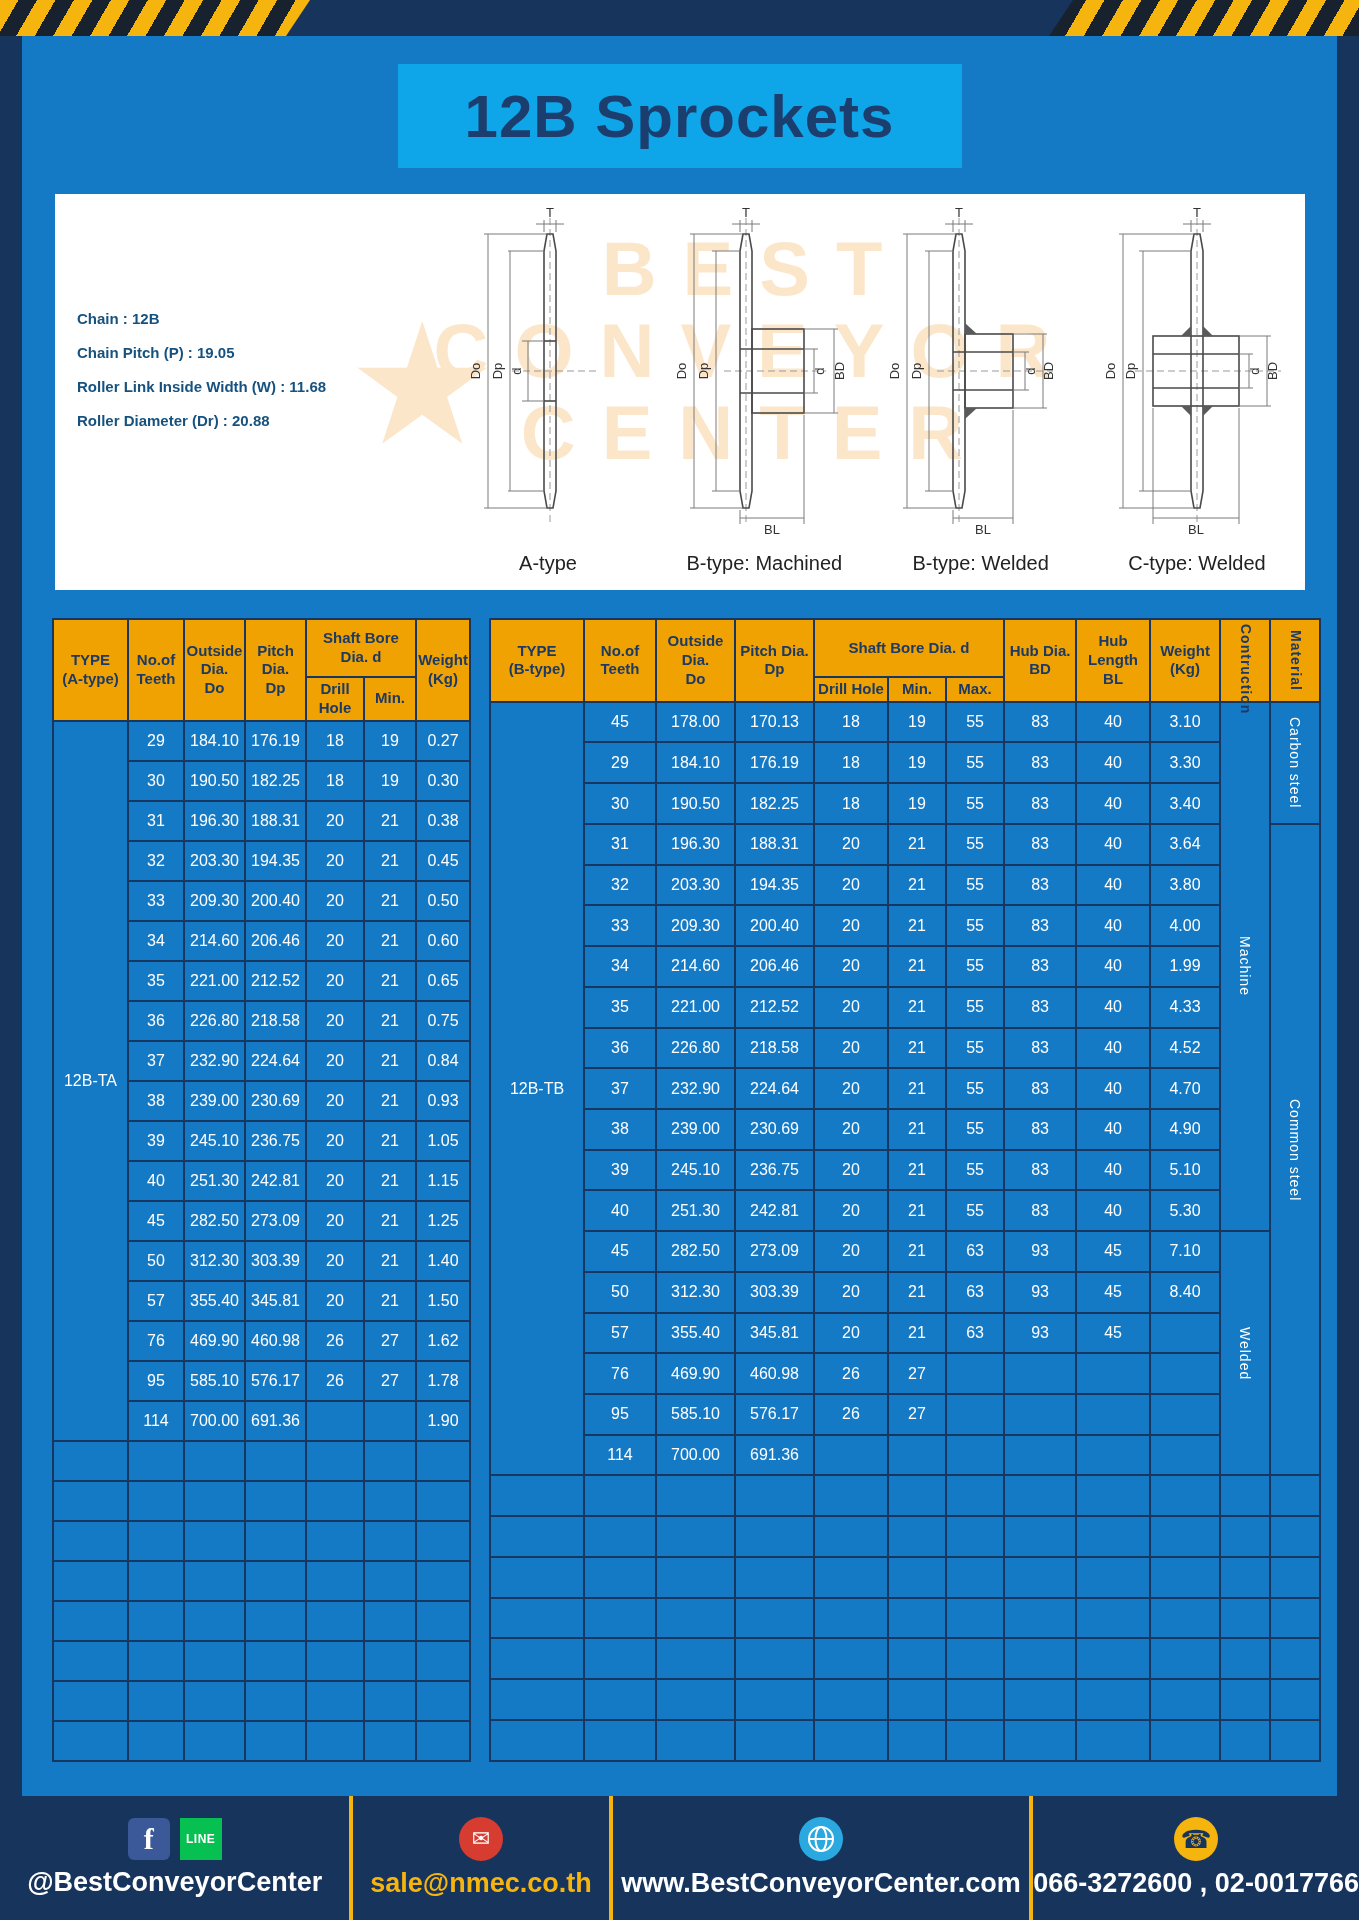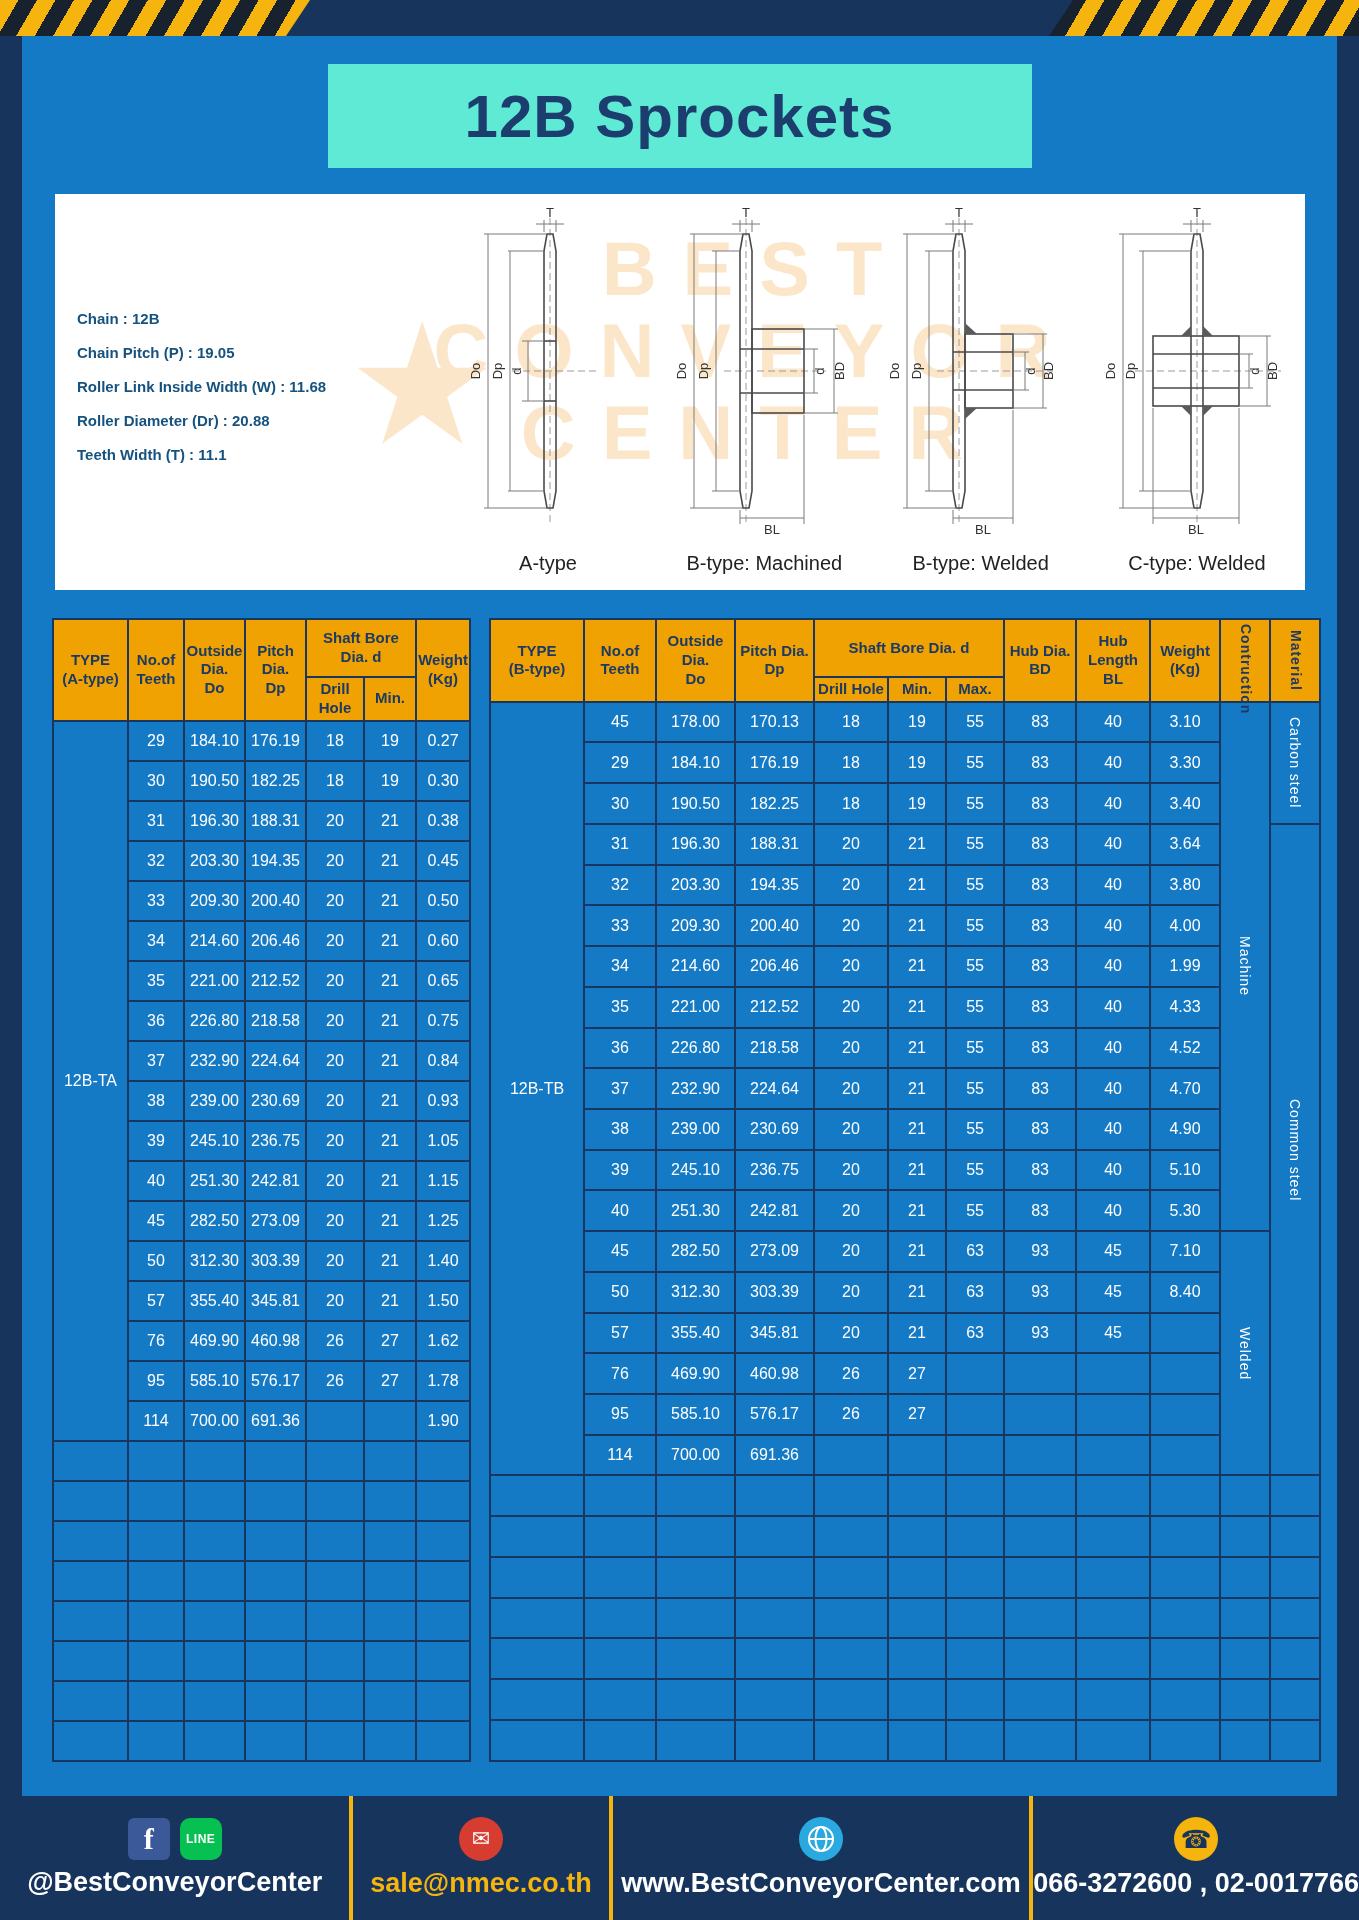--- a/index.html
+++ b/index.html
@@ -11,21 +11,21 @@
   .top-bar { position:absolute; left:0; top:0; width:1359px; height:36px; background:#16345c; }
   .hazard { position:absolute; top:0; height:36px;
     background:repeating-linear-gradient(120deg,#f6b40e 0 16px,#18222f 16px 32px); }
   .hazard-left { left:0; width:310px; clip-path:polygon(0 0,100% 0,calc(100% - 24px) 100%,0 100%); }
   .hazard-right { right:0; width:310px; clip-path:polygon(24px 0,100% 0,100% 100%,0 100%); }
 
   
   .page { position:absolute; left:22px; right:22px; top:36px; bottom:22px; background:#157ac6; }
 
   .title-banner { position:absolute; top:28px; left:50%; transform:translateX(-50%);
-    width:704px; height:104px; background:#5eead4; display:flex; align-items:center; justify-content:center; }
+    width:564px; height:104px; background:#0ea5e9; display:flex; align-items:center; justify-content:center; }
   .title-text { font-size:60px; font-weight:800; color:#1c3e6e; letter-spacing:1px; }
 
   
   .panel { position:absolute; left:33px; top:158px; width:1250px; height:396px; background:#ffffff; }
   .specs { position:absolute; left:22px; top:108px; z-index:2; }
   .spec-line { font-size:15px; font-weight:bold; color:#16527f; line-height:34px; white-space:nowrap; }
 
   .watermark { position:absolute; left:330px; top:34px; width:740px; text-align:center;
     color:#f0a030; opacity:0.25; z-index:0; font-weight:800; }
   .wm-line { font-size:76px; letter-spacing:26px; line-height:1.08; white-space:nowrap; }
@@ -60,21 +60,21 @@
     display:flex; align-items:stretch; z-index:5; }
   .footer-section { display:flex; flex-direction:column; align-items:center; justify-content:center; gap:7px; }
   .fs1 { width:26%; } .fs2 { width:19%; } .fs3 { width:31%; } .fs4 { flex:1; }
   .footer-divider { width:4px; background:#f6b40e; }
   .footer-icons { display:flex; gap:10px; align-items:center; }
   .footer-text { font-size:27px; font-weight:bold; color:#ffffff; white-space:nowrap; }
   .fs2 .footer-text { color:#f6b40e; }
   .fb-icon { width:42px; height:42px; background:#3b5998; border-radius:6px; color:#fff;
     font-weight:bold; font-size:30px; display:flex; align-items:center; justify-content:center;
     font-family:"Liberation Serif", serif; }
-  .line-icon { width:42px; height:42px; background:#06c152; border-radius:10px; color:#fff;
+  .line-icon { width:42px; height:42px; background:#06c152; border-radius:0; color:#fff;
     font-weight:bold; font-size:12px; display:flex; align-items:center; justify-content:center; letter-spacing:0.5px; }
   .mail-icon { width:44px; height:44px; background:#d63c2f; border-radius:50%; color:#fff;
     font-size:22px; display:flex; align-items:center; justify-content:center; }
   .globe-icon { width:44px; height:44px; background:#2aa9e0; border-radius:50%;
     display:flex; align-items:center; justify-content:center; }
   .phone-icon { width:44px; height:44px; background:#f6b40e; border-radius:50%; color:#16345c;
     font-size:25px; display:flex; align-items:center; justify-content:center; }
 </style>
 </head>
 <body>
@@ -99,21 +99,20 @@
         <div class="wm-line">BEST</div>
         <div class="wm-line">CONVEYOR</div>
         <div class="wm-line">CENTER</div>
       </div>
 
       <div class="specs">
         <div class="spec-line">Chain : 12B</div>
         <div class="spec-line">Chain Pitch (P) : 19.05</div>
         <div class="spec-line">Roller Link Inside Width (W) : 11.68</div>
         <div class="spec-line">Roller Diameter (Dr) : 20.88</div>
-        <div class="spec-line">Teeth Width (T) : 11.1</div>
       </div>
 
       <div class="drawings">
 
         <div class="fig">
           <svg viewBox="0 0 196 330">
             <line class="cl" x1="100" y1="12" x2="100" y2="318"></line>
             <line class="cl" x1="62" y1="165" x2="146" y2="165"></line>
             <polygon class="ol" points="94,45 97,28 103,28 106,45 106,285 103,302 97,302 94,285"></polygon>
             <line class="ol" x1="94" y1="135" x2="106" y2="135"></line>

